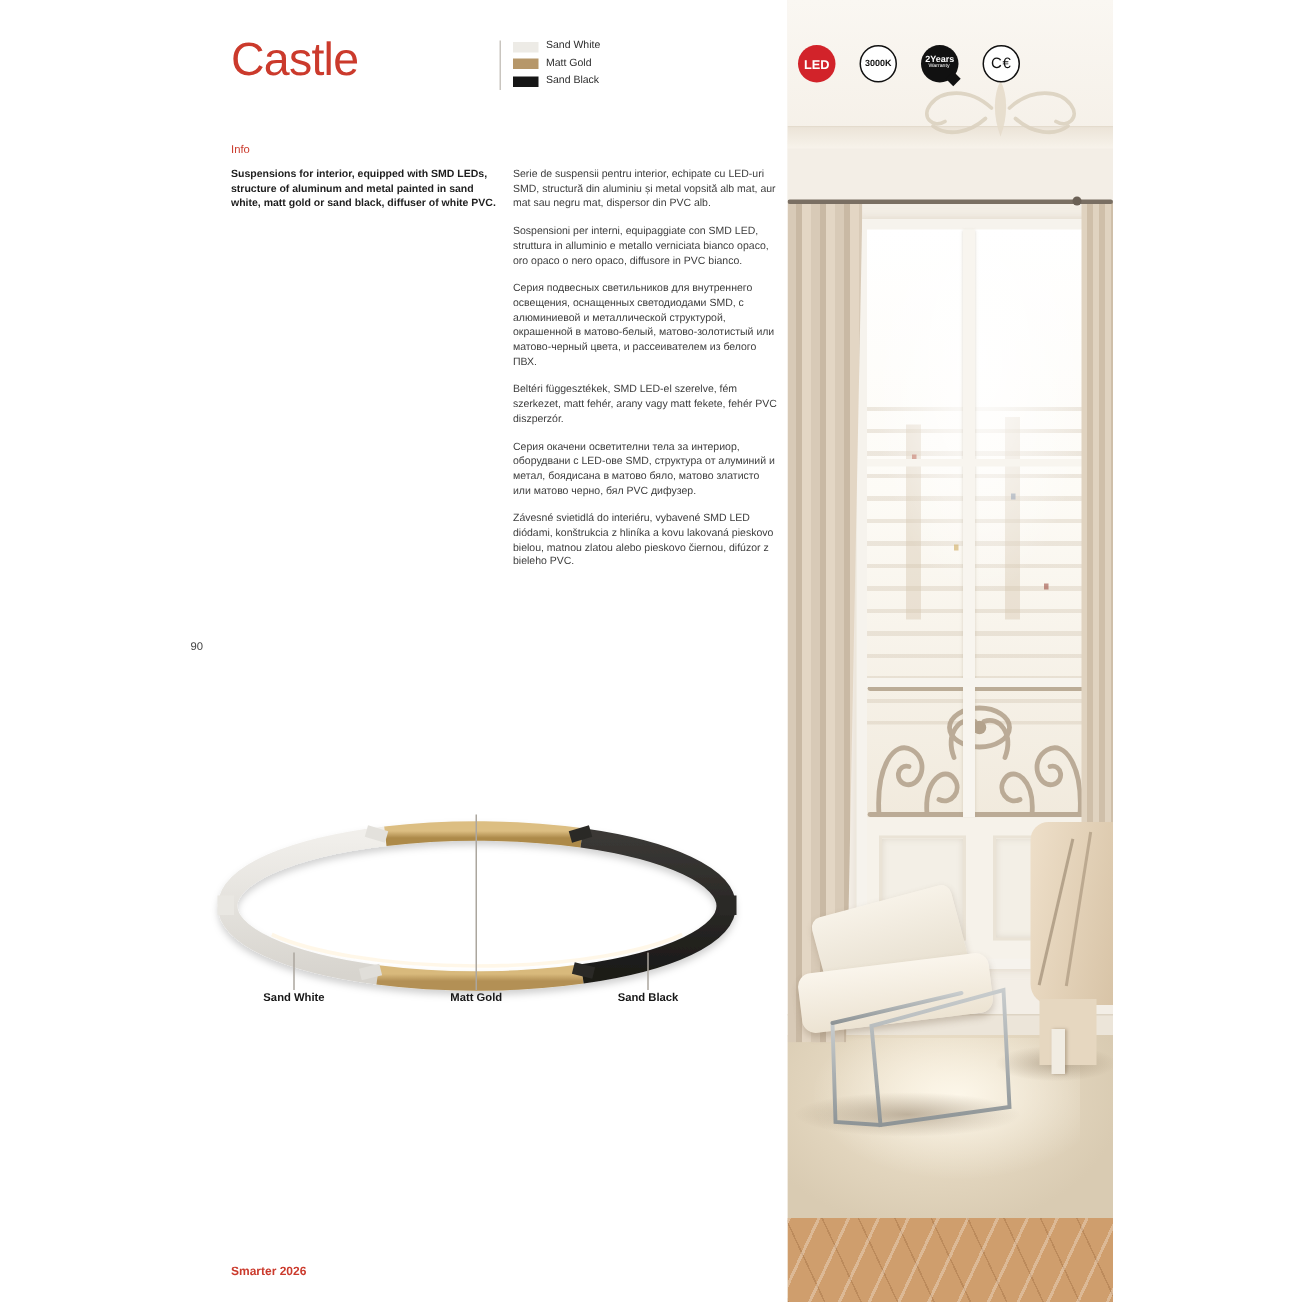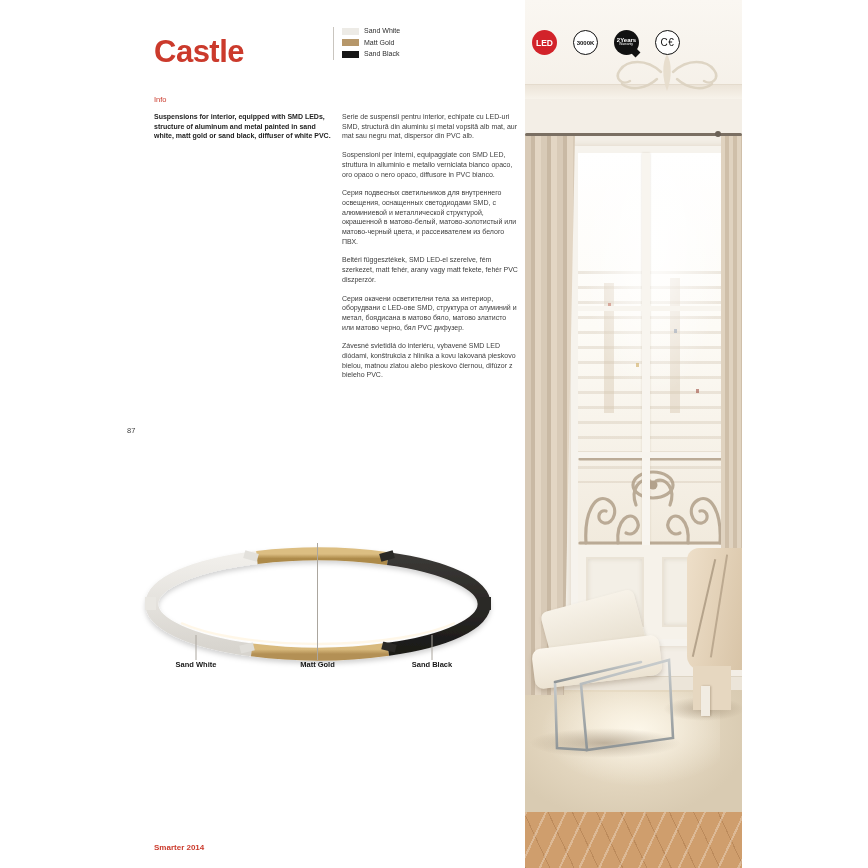--- a/index.html
+++ b/index.html
@@ -3,21 +3,21 @@
 <meta charset="utf-8">
 <style>
   html,body{margin:0;padding:0;background:#fff;}
   .catalog-page{
     position:relative;width:868px;height:868px;background:#ffffff;overflow:hidden;
     font-family:"Liberation Sans",sans-serif;color:#222;
   }
   .abs{position:absolute;}
 
   
-  .logo{left:154px;top:34px;font-size:31px;font-weight:700;letter-spacing:-.5px;color:#cb3a2c;}
+  .logo{left:154px;top:22px;font-size:31px;font-weight:400;letter-spacing:-.5px;color:#cb3a2c;}
   .legend-divider{left:333px;top:27px;width:1px;height:33px;background:#c9c5bf;}
   .legend{left:342px;top:27px;}
   .legend-row{display:flex;align-items:center;margin-bottom:3.5px;height:8px;}
   .swatch{width:17px;height:7px;margin-right:5px;display:inline-block;}
   .sw-white{background:#edebe6;}
   .sw-gold{background:#b6976a;}
   .sw-black{background:#161616;}
   .legend-label{font-size:7px;color:#2e2e2e;line-height:8px;}
 
   .badges{left:532px;top:30px;display:flex;gap:16px;z-index:6;}
@@ -246,21 +246,21 @@
 
   <div class="abs translations">
     <p>Serie de suspensii pentru interior, echipate cu LED-uri SMD, structură din aluminiu și metal vopsită alb mat, aur mat sau negru mat, dispersor din PVC alb.</p>
     <p>Sospensioni per interni, equipaggiate con SMD LED, struttura in alluminio e metallo verniciata bianco opaco, oro opaco o nero opaco, diffusore in PVC bianco.</p>
     <p>Серия подвесных светильников для внутреннего освещения, оснащенных светодиодами SMD, с алюминиевой и металлической структурой, окрашенной в матово-белый, матово-золотистый или матово-черный цвета, и рассеивателем из белого ПВХ.</p>
     <p>Beltéri függesztékek, SMD LED-el szerelve, fém szerkezet, matt fehér, arany vagy matt fekete, fehér PVC diszperzór.</p>
     <p>Серия окачени осветителни тела за интериор, оборудвани с LED-ове SMD, структура от алуминий и метал, боядисана в матово бяло, матово златисто или матово черно, бял PVC дифузер.</p>
     <p>Závesné svietidlá do interiéru, vybavené SMD LED diódami, konštrukcia z hliníka a kovu lakovaná pieskovo bielou, matnou zlatou alebo pieskovo čiernou, difúzor z bieleho PVC.</p>
   </div>
 
-  <div class="abs page-number">87</div>
+  <div class="abs page-number">90</div>
 
   <div class="abs product-figure">
     <svg width="360" height="130" viewBox="0 0 360 130">
       <defs>
         <linearGradient id="goldGrad" x1="0" y1="0" x2="0" y2="1">
           <stop offset="0" stop-color="#dcbe82"></stop>
             <stop offset="1" stop-color="#ad8a4a"></stop>
         </linearGradient>
         <linearGradient id="goldGradB" x1="0" y1="0" x2="0" y2="1">
           <stop offset="0" stop-color="#d8b97c"></stop>
@@ -297,15 +297,15 @@
         <line x1="177.5" y1="3" x2="177.5" y2="120"></line>
         <line x1="56" y1="95" x2="56" y2="120"></line>
         <line x1="292" y1="95" x2="292" y2="120"></line>
       </g>
     </svg>
     <span class="variant-label" style="left:56px">Sand White</span>
     <span class="variant-label" style="left:177.5px">Matt Gold</span>
     <span class="variant-label" style="left:292px">Sand Black</span>
   </div>
 
-  <div class="abs footer-brand">Smarter 2014</div>
+  <div class="abs footer-brand">Smarter 2026</div>
 
 </div>
 
 </body></html>

